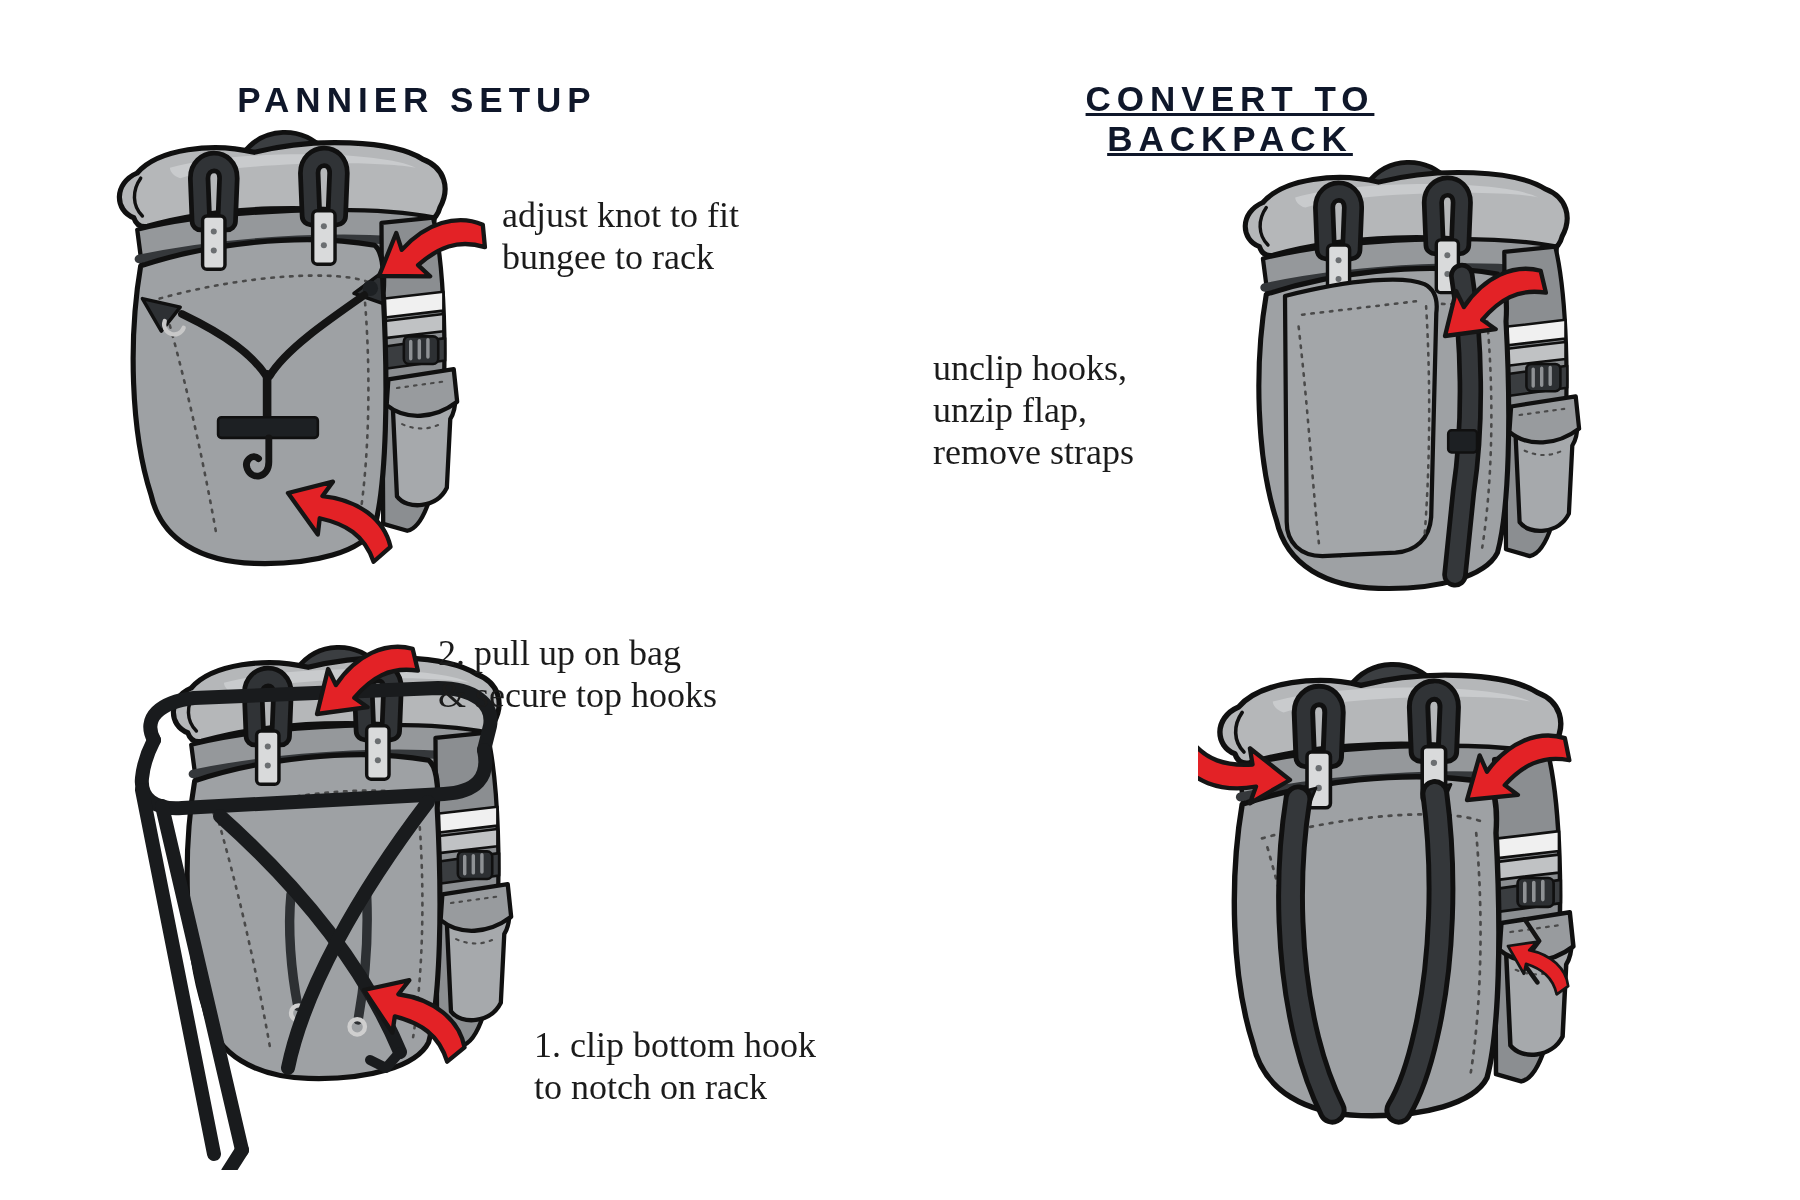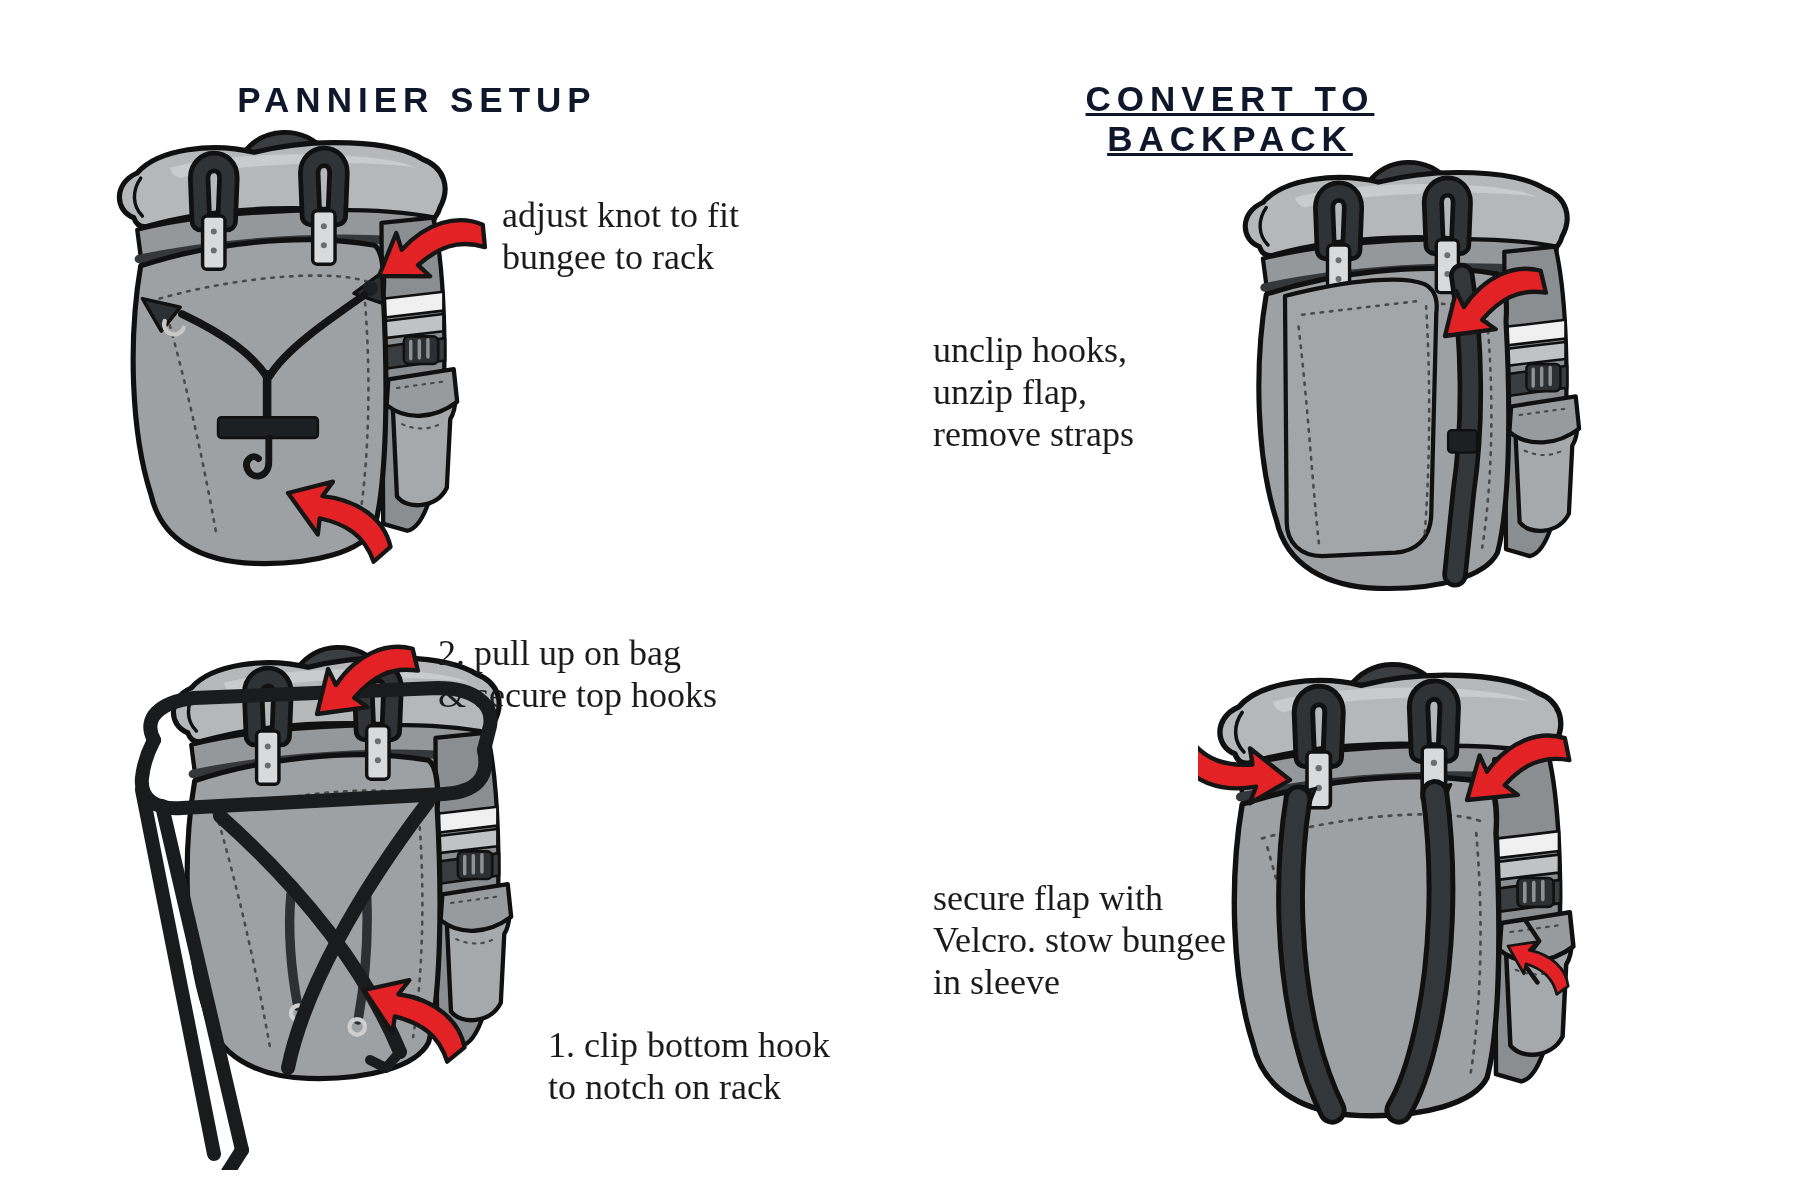--- a/index.html
+++ b/index.html
@@ -12,22 +12,22 @@
           overflow:hidden;font-family:"Liberation Serif",serif;}
   .heading{position:absolute;font-family:"Liberation Sans",sans-serif;font-weight:700;
            font-size:35px;line-height:40px;letter-spacing:6px;color:#0f172a;
            text-align:center;white-space:pre-line;}
   .heading-left{left:167px;top:57px;width:500px;}
   .heading-right{left:1030px;top:56px;width:400px;text-decoration:underline;}
   .note{position:absolute;font-size:36px;line-height:42px;color:var(--ink);white-space:pre-line;}
   .note-1{left:502px;top:158px;}
   .note-2{left:486px;top:421px;}
   .note-3{left:438px;top:596px;}
-  .note-4{left:548px;top:988px;}
-  .note-5{left:933px;top:311px;margin-top:18px;}
+  .note-4{left:534px;top:988px;}
+  .note-5{left:933px;top:311px;}
   .note-6{left:933px;top:841px;}
   .illus{position:absolute;}
   .illus-a{left:88px;top:108px;}
   .illus-b{left:102px;top:590px;}
   .illus-c{left:1148px;top:148px;}
   .illus-d{left:1198px;top:638px;}
   svg path,svg rect,svg circle,svg polygon{stroke-linecap:round;stroke-linejoin:round;}
   .arrow-shape{fill:var(--accent-red);stroke:#151515;stroke-width:6px;}
   .defs-holder{position:absolute;width:0;height:0;overflow:hidden;}
 </style>
@@ -167,17 +167,14 @@
 
   <p class="note note-1">adjust knot to fit
 bungee to rack</p>
   <p class="note note-3">2. pull up on bag
 &amp; secure top hooks</p>
   <p class="note note-4">1. clip bottom hook
 to notch on rack</p>
   <p class="note note-5">unclip hooks,
 unzip flap,
 remove straps</p>
-  <p class="note note-6">secure flap with
-Velcro. stow bungee
-in sleeve</p>
 
 </figure>
 
 </body></html>

